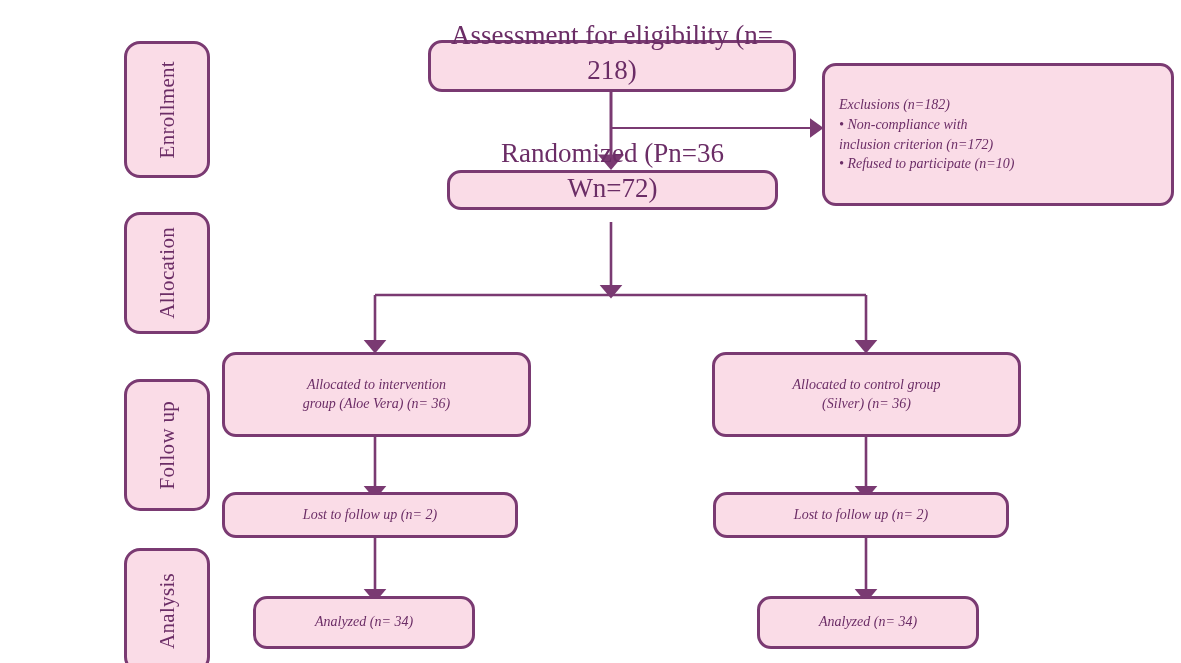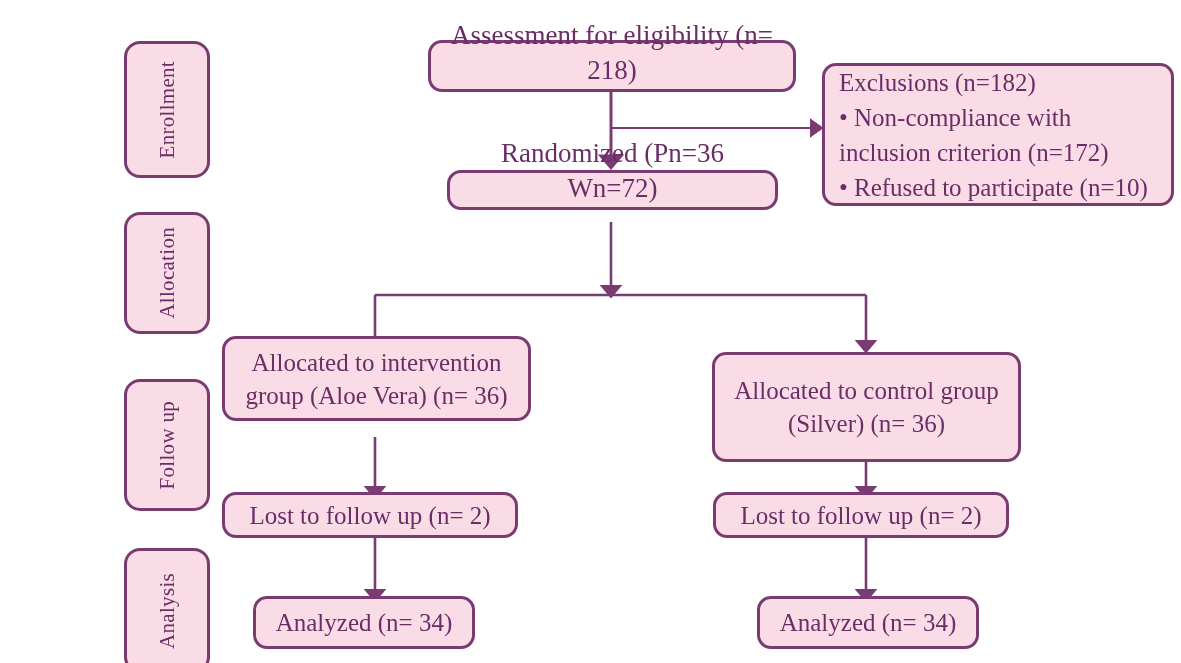--- a/index.html
+++ b/index.html
@@ -64,21 +64,21 @@
   .exclusions {
     justify-content: flex-start;
     align-items: center;
   }
   .exclusions .txt {
     text-align: left;
     padding: 0 0 0 14px;
     line-height: 1.40;
   }
   .fs-22 { font-size: 27px; align-items: flex-end; }
-  .fs-21 { font-size: 25px; }
+  .fs-21 { font-size: 14px; font-style: italic; }
 </style>
 </head>
 <body>
 
 <div id="canvas">
 
   <svg id="connectors" viewBox="0 0 1181 663" xmlns="http://www.w3.org/2000/svg">
     <defs>
       <marker id="arrowThick" markerWidth="11" markerHeight="11" refX="1.2" refY="5" orient="auto" markerUnits="strokeWidth">
         <path d="M0,0.6 L0,9.4 L5.2,5 z" fill="#7a3a72"></path>
@@ -130,26 +130,26 @@
     <span class="txt">Exclusions (n=182)
 • Non-compliance with
 inclusion criterion (n=172)
 • Refused to participate (n=10)</span>
   </div>
 
   <div class="node fs-22" style="left:447px; top:170px; width:331px; height:40px;">
     <span class="txt">Randomized (Pn=36 Wn=72)</span>
   </div>
 
-  <div class="node fs-21" style="left:222px; top:336px; width:309px; height:85px;">
+  <div class="node fs-21" style="left:222px; top:352px; width:309px; height:85px;">
     <span class="txt">Allocated to intervention
 group (Aloe Vera) (n= 36)</span>
   </div>
 
-  <div class="node fs-21" style="left:712px; top:352px; width:309px; height:110px;">
+  <div class="node fs-21" style="left:712px; top:352px; width:309px; height:85px;">
     <span class="txt">Allocated to control group
 (Silver) (n= 36)</span>
   </div>
 
   <div class="node fs-21" style="left:222px; top:492px; width:296px; height:46px;">
     <span class="txt">Lost to follow up (n= 2)</span>
   </div>
 
   <div class="node fs-21" style="left:713px; top:492px; width:296px; height:46px;">
     <span class="txt">Lost to follow up (n= 2)</span>

